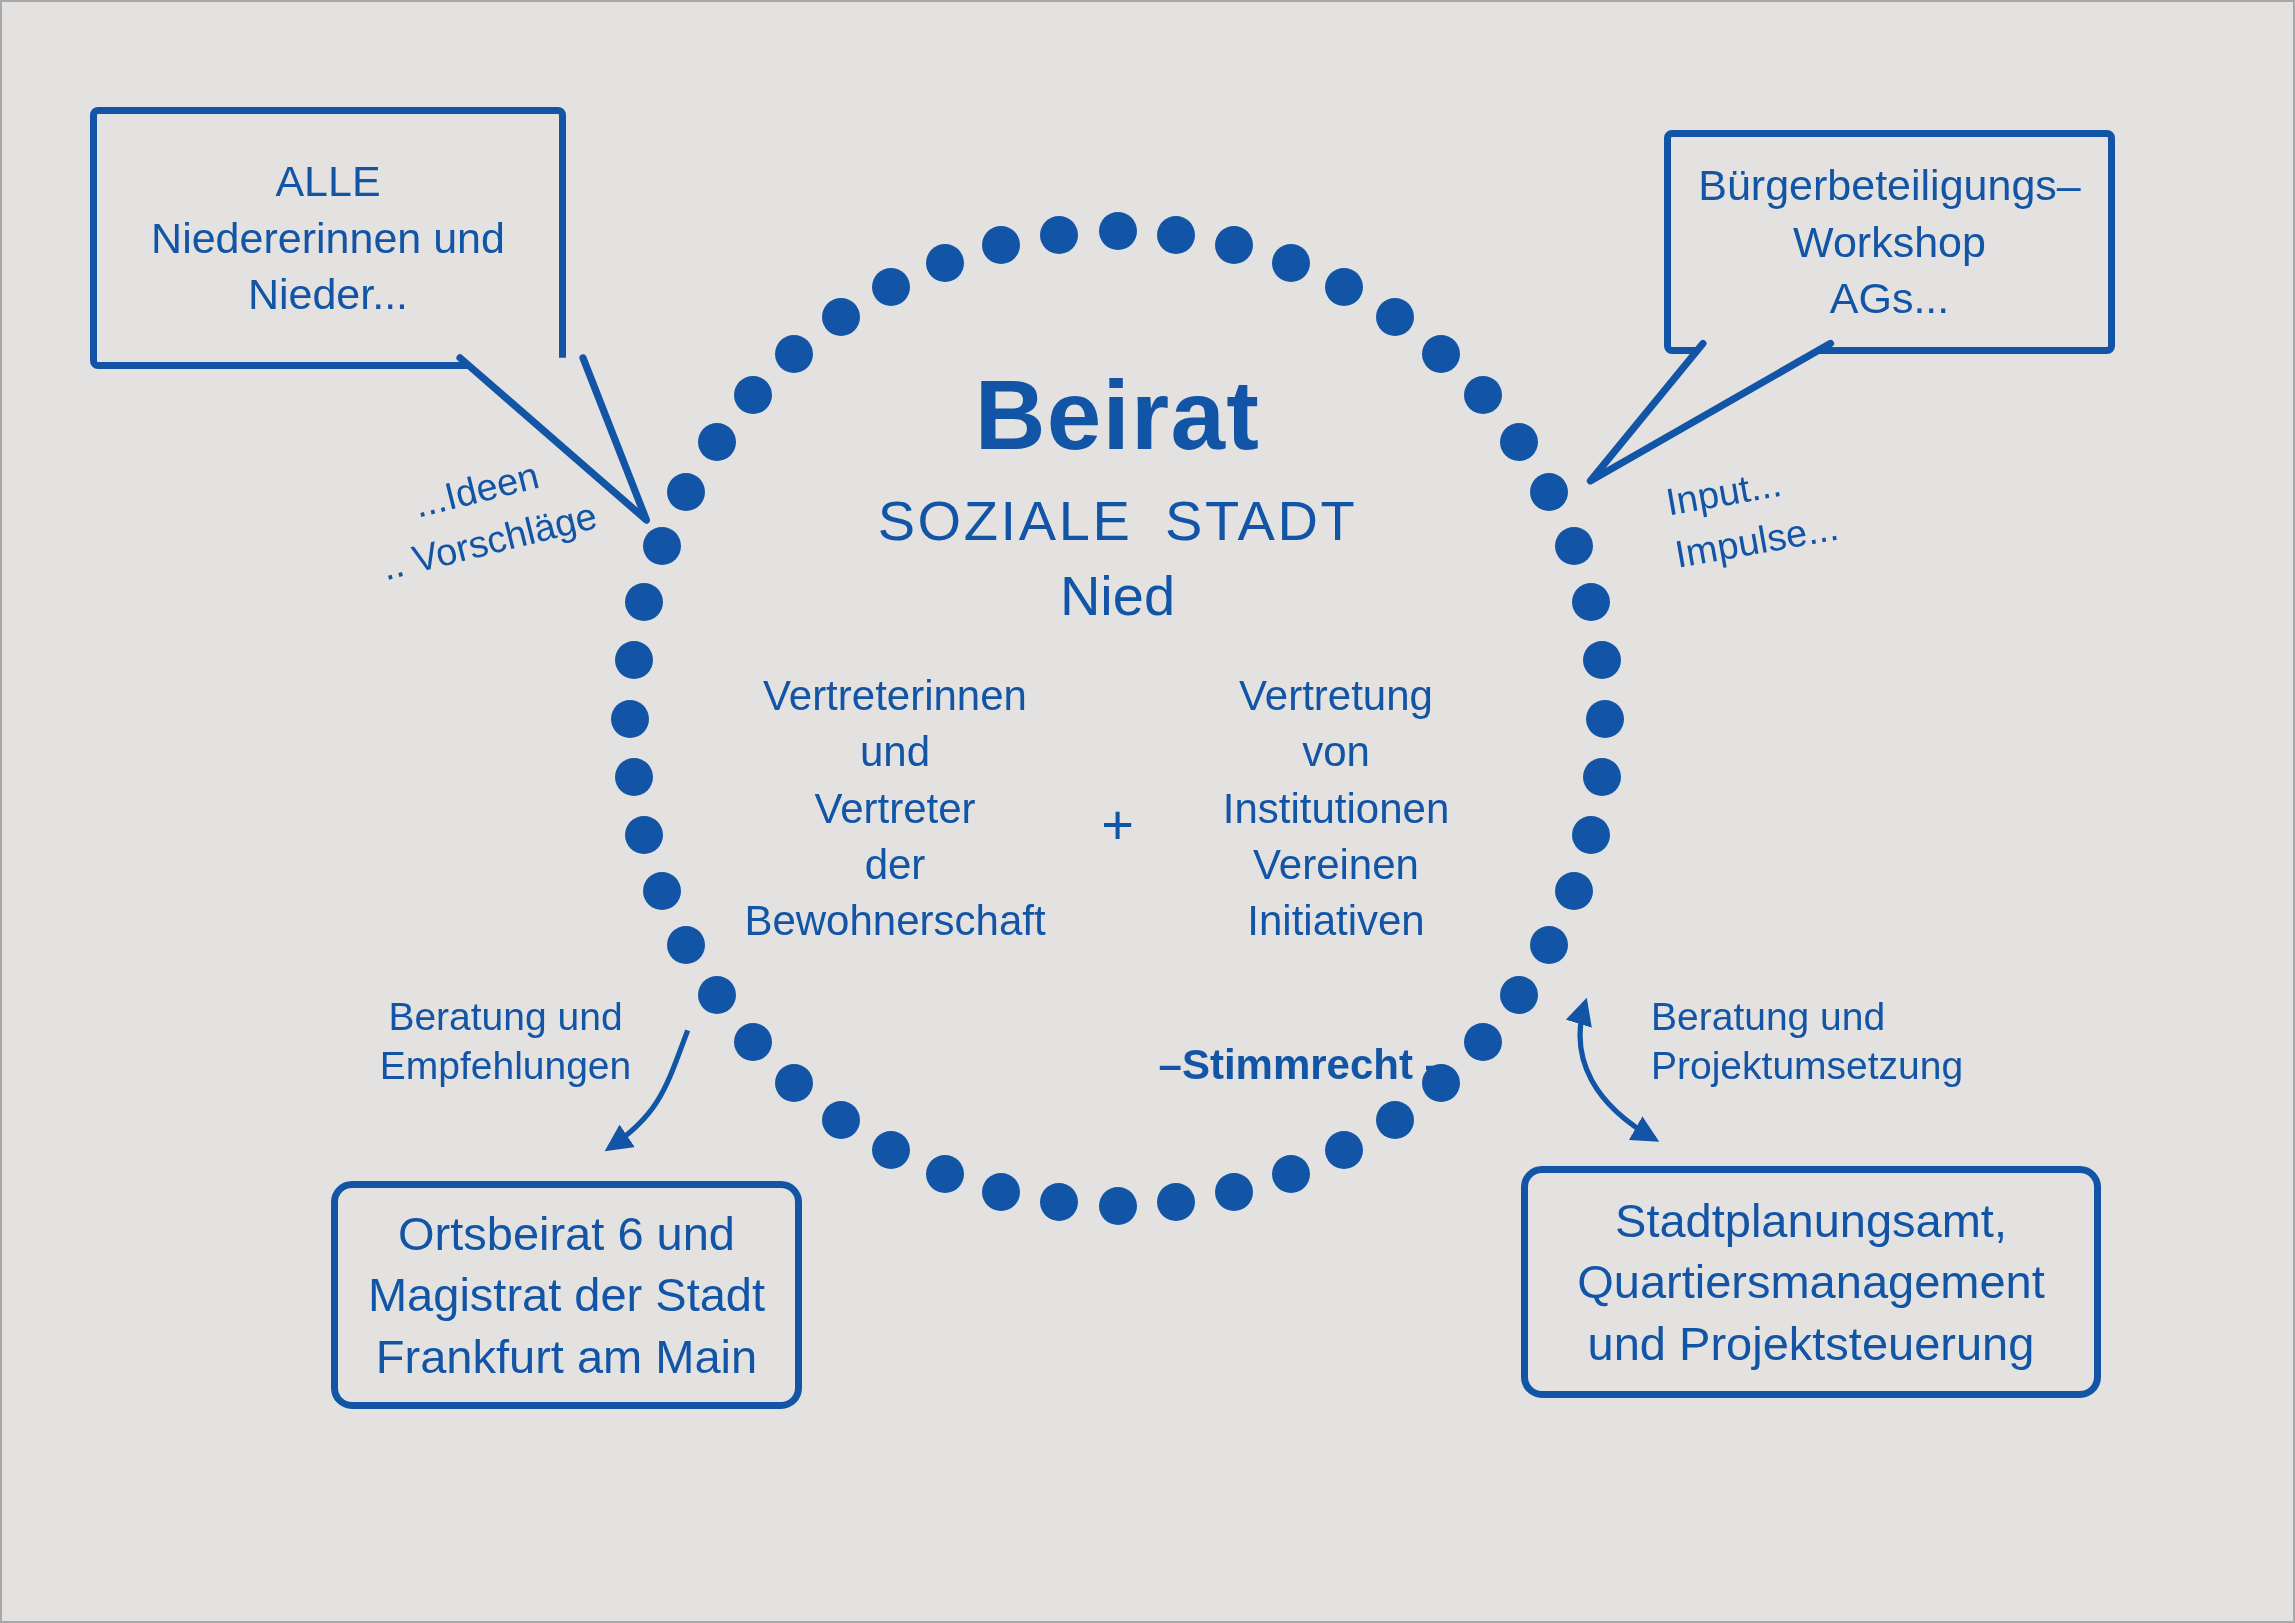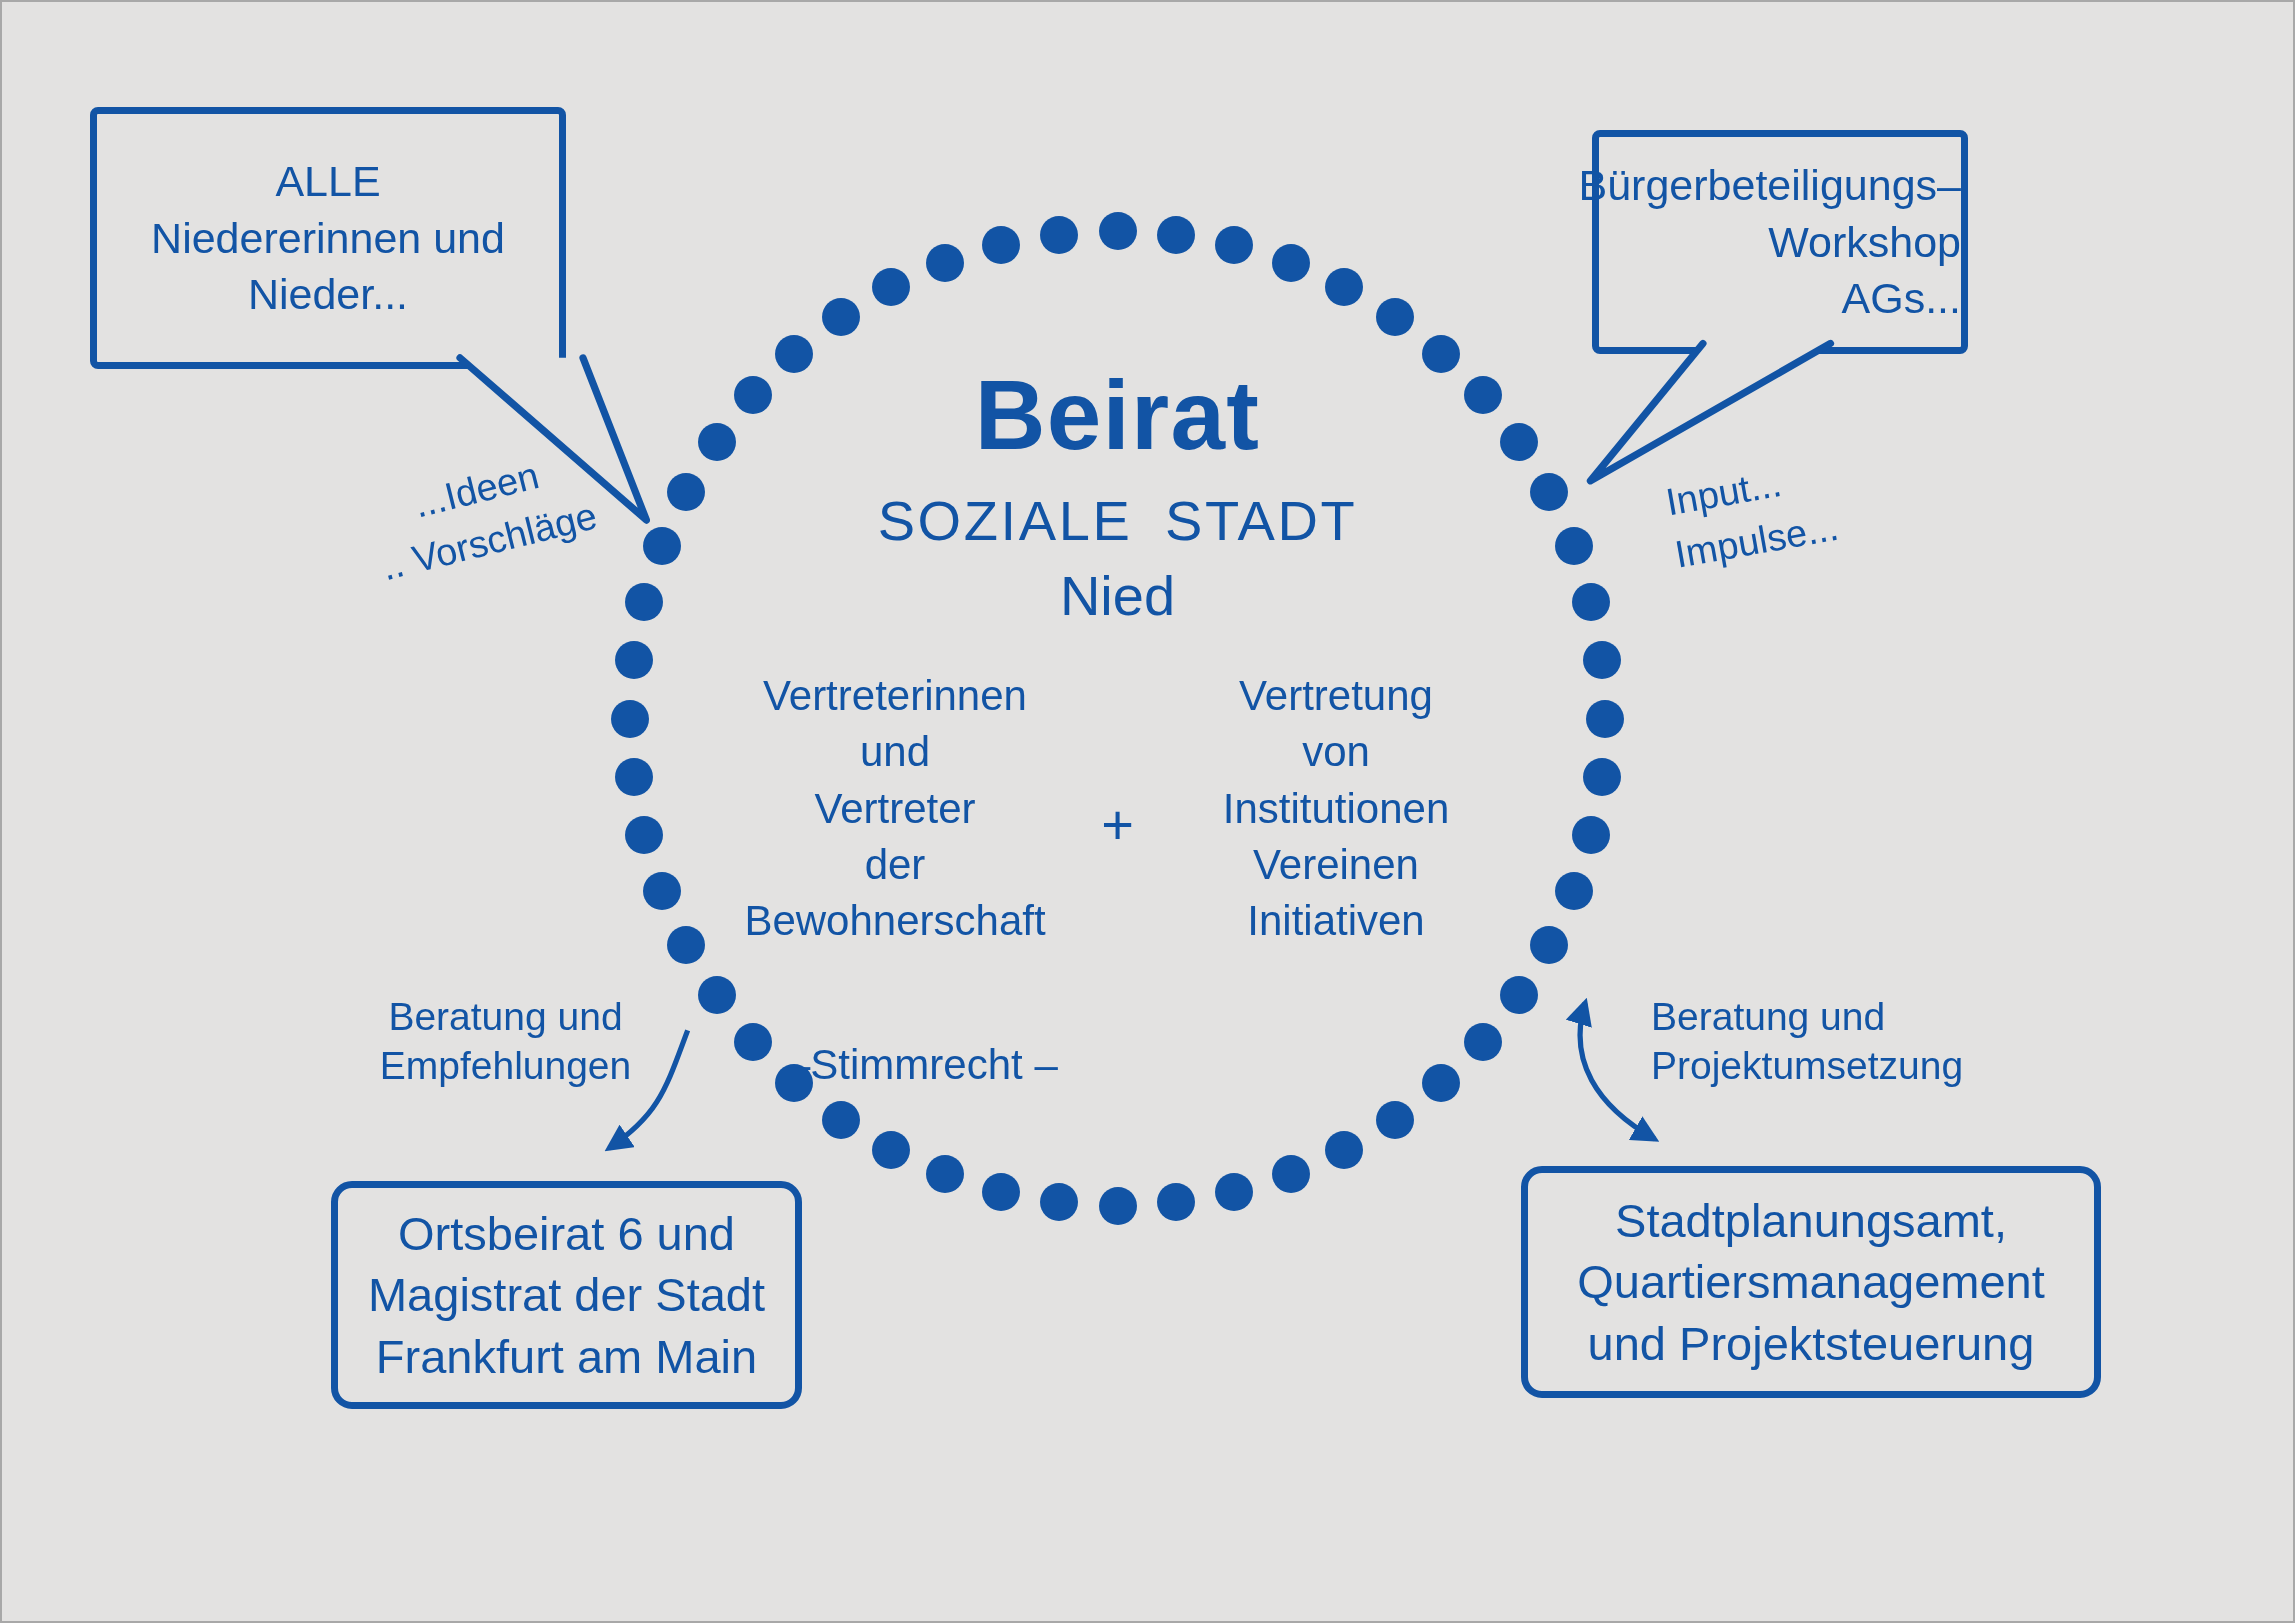--- a/index.html
+++ b/index.html
@@ -18,21 +18,21 @@
   
   .bubble {
     position:absolute;
     border:7.2px solid #1254a5;
     border-radius:8px;
     display:flex; flex-direction:column; justify-content:center;
     text-align:center;
     font-size:43px; line-height:1.32;
   }
   .bubble-tl { left:88px; top:105px; width:476px; height:262px; }
-  .bubble-tr { left:1590px; top:128px; width:376px; height:224px;align-items:flex-end; }
+  .bubble-tr { left:1662px; top:128px; width:451px; height:224px; }
   .box {
     position:absolute;
     border:7.2px solid #1254a5;
     border-radius:21px;
     display:flex; flex-direction:column; justify-content:center;
     text-align:center;
     font-size:47px; line-height:1.3;
   }
   .box-bl { left:329px; top:1179px; width:471px; height:228px; }
   .box-br { left:1519px; top:1164px; width:580px; height:232px; }
@@ -48,21 +48,21 @@
   .ann-br { left:1649px; top:991px; width:366px; text-align:left; }
 
   
   .c-title { position:absolute; left:628px; top:357px; width:975px; text-align:center; font-size:98px; font-weight:bold; letter-spacing:1.3px; }
   .c-sub1  { position:absolute; left:628px; top:486px; width:975px; text-align:center; font-size:56px; letter-spacing:2.6px; word-spacing:14.4px; }
   .c-sub2  { position:absolute; left:628px; top:561px; width:975px; text-align:center; font-size:56px; }
   .col { position:absolute; top:666px; width:380px; text-align:center; font-size:42px; line-height:1.34; }
   .col-left  { left:703px; }
   .col-right { left:1144px; }
   .c-plus  { position:absolute; left:1065px; top:790px; width:101px; text-align:center; font-size:56px; }
-  .c-stimm { position:absolute; left:785px; top:1039px; width:661px; text-align:left; font-size:42px; }
+  .c-stimm { position:absolute; left:785px; top:1039px; width:661px; text-align:right; font-size:42px;font-weight:bold; }
 
   .dot { position:absolute; width:38px; height:38px; border-radius:50%; background:#1254a5; }
 </style>
 </head>
 <body>
 
 <div class="canvas">
 
   <div class="bubble bubble-tl">
     <div>ALLE</div>

